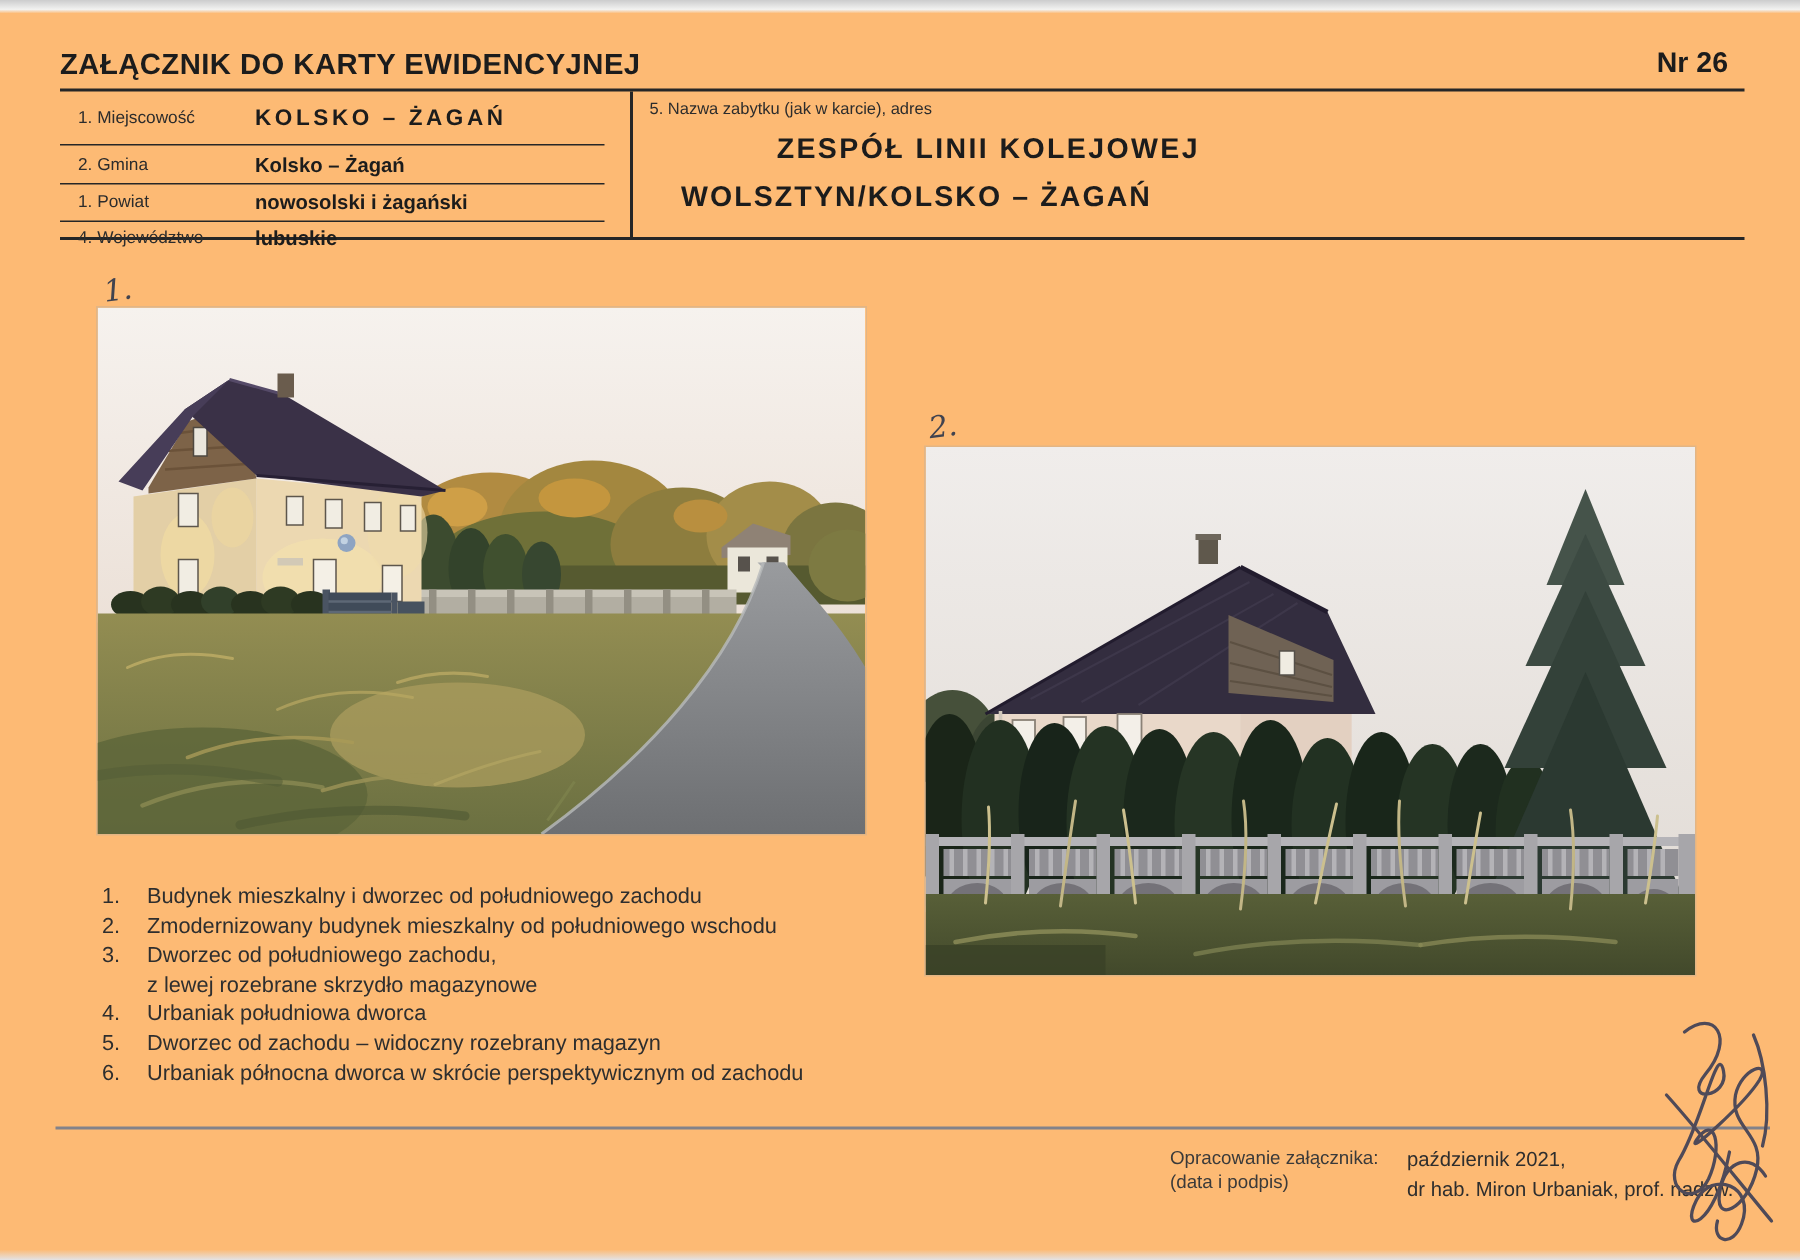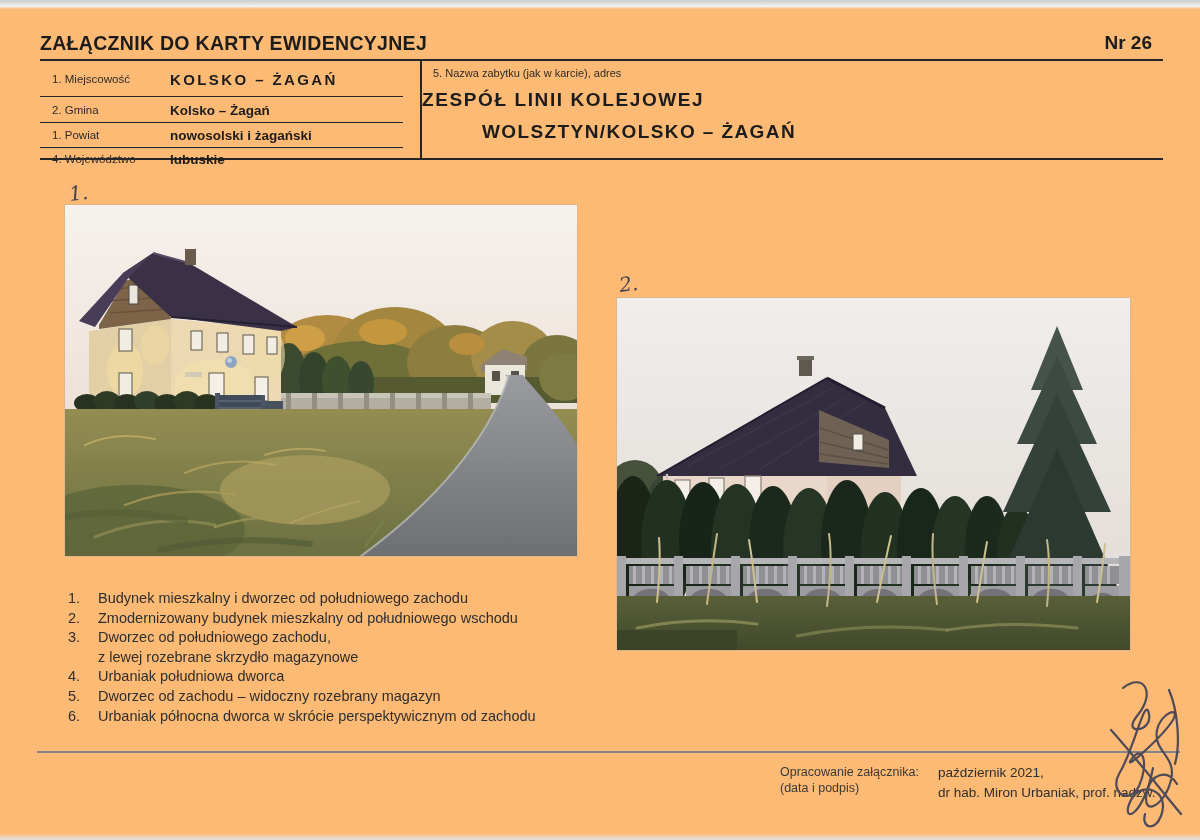--- a/index.html
+++ b/index.html
@@ -32,24 +32,24 @@
   .field-row.r2{height:26px;border-bottom:1.5px solid #262626;}
   .field-row.r3{height:25px;border-bottom:1.5px solid #262626;}
   .field-row.r4{height:22px;}
   .field-label{position:absolute;left:12px;top:50%;transform:translateY(-50%);
     font-size:11.5px;color:#2c2c2c;white-space:nowrap;}
   .field-value{position:absolute;left:130px;top:50%;transform:translateY(-50%);
     font-size:13.5px;font-weight:bold;white-space:nowrap;}
   .field-row.r1 .field-value{font-size:15px;letter-spacing:2.4px;}
 
   .cell-label{position:absolute;left:11px;top:6px;font-size:11px;color:#2c2c2c;white-space:nowrap;}
-  .monument-line1{position:absolute;left:0;top:28px;width:100%;text-align:left;
+  .monument-line1{position:absolute;left:0;top:28px;width:100%;text-align:right;
     font-size:19px;font-weight:bold;letter-spacing:1.6px;white-space:nowrap;}
   .monument-line2{position:absolute;left:0;top:60px;width:100%;text-align:center;
-    font-size:19px;font-weight:bold;letter-spacing:1.4px;white-space:nowrap;padding-left:28px;}
+    font-size:19px;font-weight:bold;letter-spacing:1.4px;white-space:nowrap;}
   .contents-line1{position:absolute;left:9px;top:31px;font-size:16.5px;font-weight:bold;
     letter-spacing:1.2px;white-space:nowrap;}
   .contents-line2{position:absolute;left:9px;top:58px;font-size:16.5px;font-weight:bold;
     letter-spacing:1.2px;white-space:nowrap;}
 
   
   .photo{position:absolute;box-shadow:0 0 0 1px rgba(178,172,164,.35);overflow:hidden;}
   #photo-1{left:65px;top:205px;width:512px;height:351px;}
   #photo-2{left:617px;top:298px;width:513px;height:352px;}
   .photo svg{display:block;width:100%;height:100%;}

